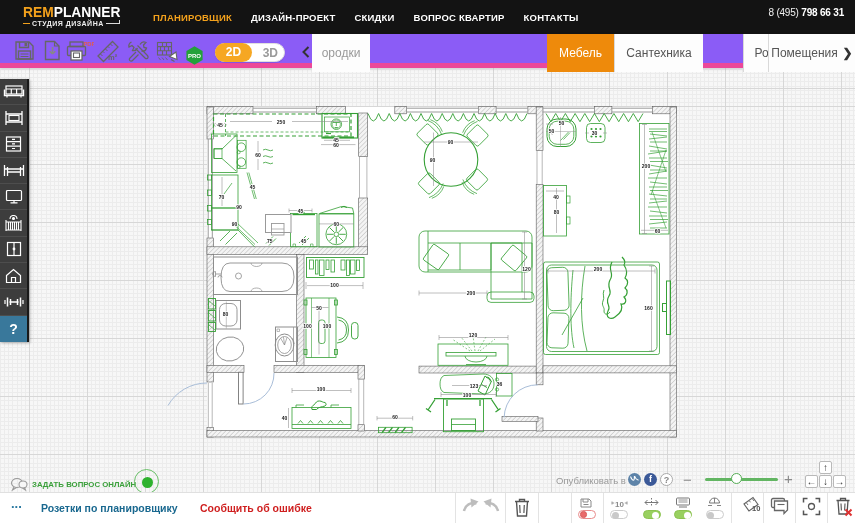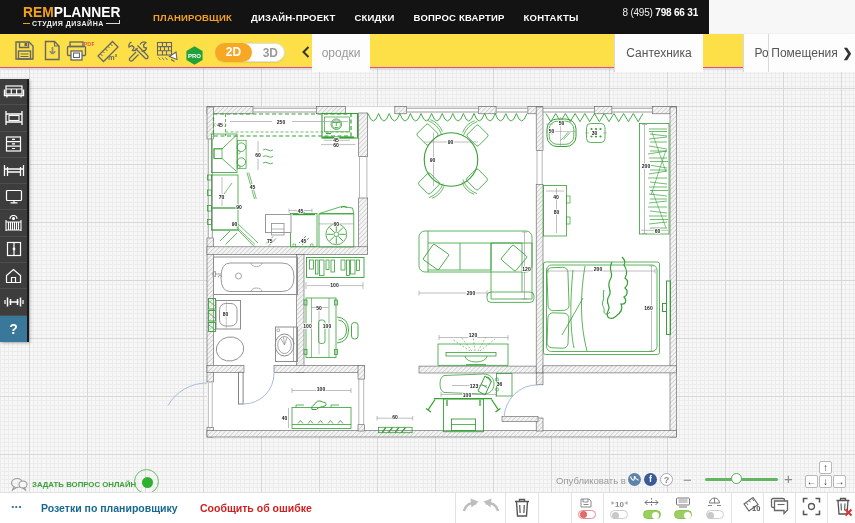--- a/index.html
+++ b/index.html
@@ -1,32 +1,32 @@
 <!DOCTYPE html>
 <html><head>
 <meta charset="utf-8">
 <style>
 *{margin:0;padding:0;box-sizing:border-box}
 html,body{width:855px;height:523px;overflow:hidden;font-family:"Liberation Sans",sans-serif;background:#f7f7f7}
 #page{position:relative;width:855px;height:523px}
 
-#top{position:absolute;left:0;top:0;width:709px;height:34px;background:#131313;color:#fff}
+#top{position:absolute;left:0;top:0;width:855px;height:34px;background:#131313;color:#fff}
 #logo{position:absolute;left:23px;top:5px}
 #logo .l1{font-size:15px;font-weight:bold;line-height:13px;transform:scaleX(.92);transform-origin:0 0;white-space:nowrap}
 #logo .l1 .rem{color:#f3a11c}
 #logo .l2{font-size:7px;color:#ededed;letter-spacing:.5px;font-weight:bold;display:flex;align-items:center;gap:2px;margin-top:2px}
 #logo .l2:before{content:"";width:7px;height:1.5px;background:#f3a11c}
 #logo .l2:after{content:"";width:13px;height:3px;border-bottom:1.5px solid #dadada;border-right:1.5px solid #dadada;margin-top:-3px}
 #nav{position:absolute;left:153px;top:0;height:34px;display:flex;align-items:center;gap:19px;font-size:9.5px;font-weight:bold;letter-spacing:.2px}
 #nav .act{color:#f3a11c}
 #phone{position:absolute;right:11px;top:7px;font-size:10px;color:#fff;letter-spacing:-.2px}
 #phone b{font-weight:bold}
 #phone span{font-weight:normal;color:#f0f0f0}
 
-#tbar{position:absolute;left:0;top:34px;width:855px;height:34px;background:#fde047;border-bottom:1px solid #ec4899;box-shadow:0 1px 3px rgba(0,0,0,.12);z-index:5}
+#tbar{position:absolute;left:0;top:34px;width:855px;height:34px;background:#8b5cf6;border-bottom:5px solid #ec4899;box-shadow:0 1px 3px rgba(0,0,0,.12);z-index:5}
 .tico{position:absolute;top:6px}
 #pro{position:absolute;left:185px;top:11.5px}
 #dpill{position:absolute;left:215px;top:9px;width:70px;height:19px;background:#fff;border:1px solid #e0e0e0;border-radius:10px;box-shadow:0 1px 1px rgba(0,0,0,.08)}
 #d2{position:absolute;left:-1px;top:-1px;width:37px;height:19px;background:#f6a723;border-radius:10px;color:#fff;font-weight:bold;font-size:12px;text-align:center;line-height:19px}
 #d3{position:absolute;right:6px;top:0;color:#9a9a9a;font-weight:bold;font-size:12px;line-height:18px}
 #chev{position:absolute;left:302px;top:12px}
 .tab{position:absolute;top:0;height:38px;background:#fdfdfd;border-left:1px solid #d9d9d9;font-size:12px;color:#555;display:flex;align-items:center;justify-content:center}
 .tab.on{background:#ee8a0b;color:#fff;border-left:none}
 
 #canvas{position:absolute;left:0;top:68px;width:855px;height:424px;overflow:hidden;
@@ -124,20 +124,21 @@
         <text x="9.5" y="12" fill="#fff" font-size="6" font-weight="bold" text-anchor="middle" font-family="Liberation Sans">PRO</text>
       </svg>
     <div id="dpill">
         <div id="d2">2D</div>
         <div id="d3">3D</div>
       </div>
     <svg id="chev" width="8" height="12" viewBox="0 0 8 12" fill="none" stroke="#333" stroke-width="2">
         <path d="M6.5 1 L1.5 6 L6.5 11"></path>
       </svg>
     <div class="tab" style="left:312px;width:58px;border-left:none;color:#999">ородки</div>
+    <div class="tab on" style="left:547px;width:67px">Мебель</div>
     <div class="tab" style="left:614px;width:89px">Сантехника</div>
     <div class="tab" style="left:743px;width:65px">Розетки</div>
     <div class="tab" style="left:768px;width:72px">Помещения</div>
     <div class="tab" style="left:840px;width:15px;border-left:none;font-weight:bold;color:#333">❯</div>
   </div>
   <div id="canvas">
     <svg id="plansvg" width="855" height="424" viewBox="0 68 855 424">
       <defs>
         <pattern id="hat" width="3.2" height="3.2" patternUnits="userSpaceOnUse" patternTransform="rotate(45)">
           <rect width="3.2" height="3.2" fill="#f4f4f4"></rect>

